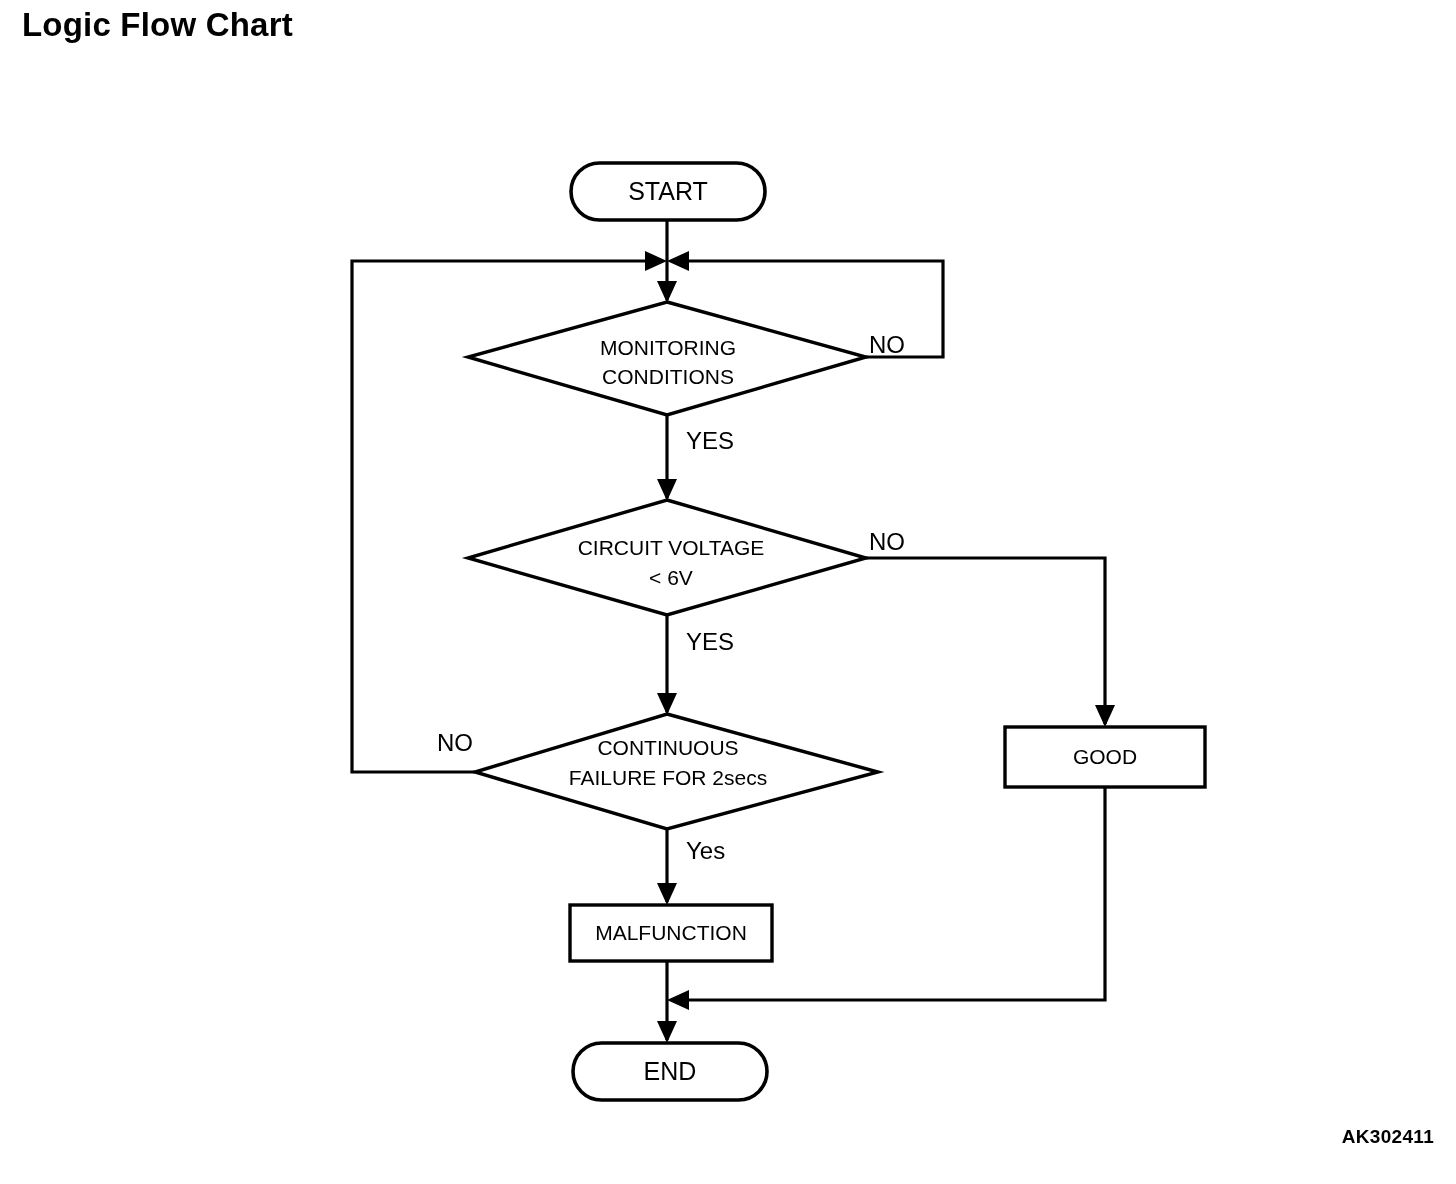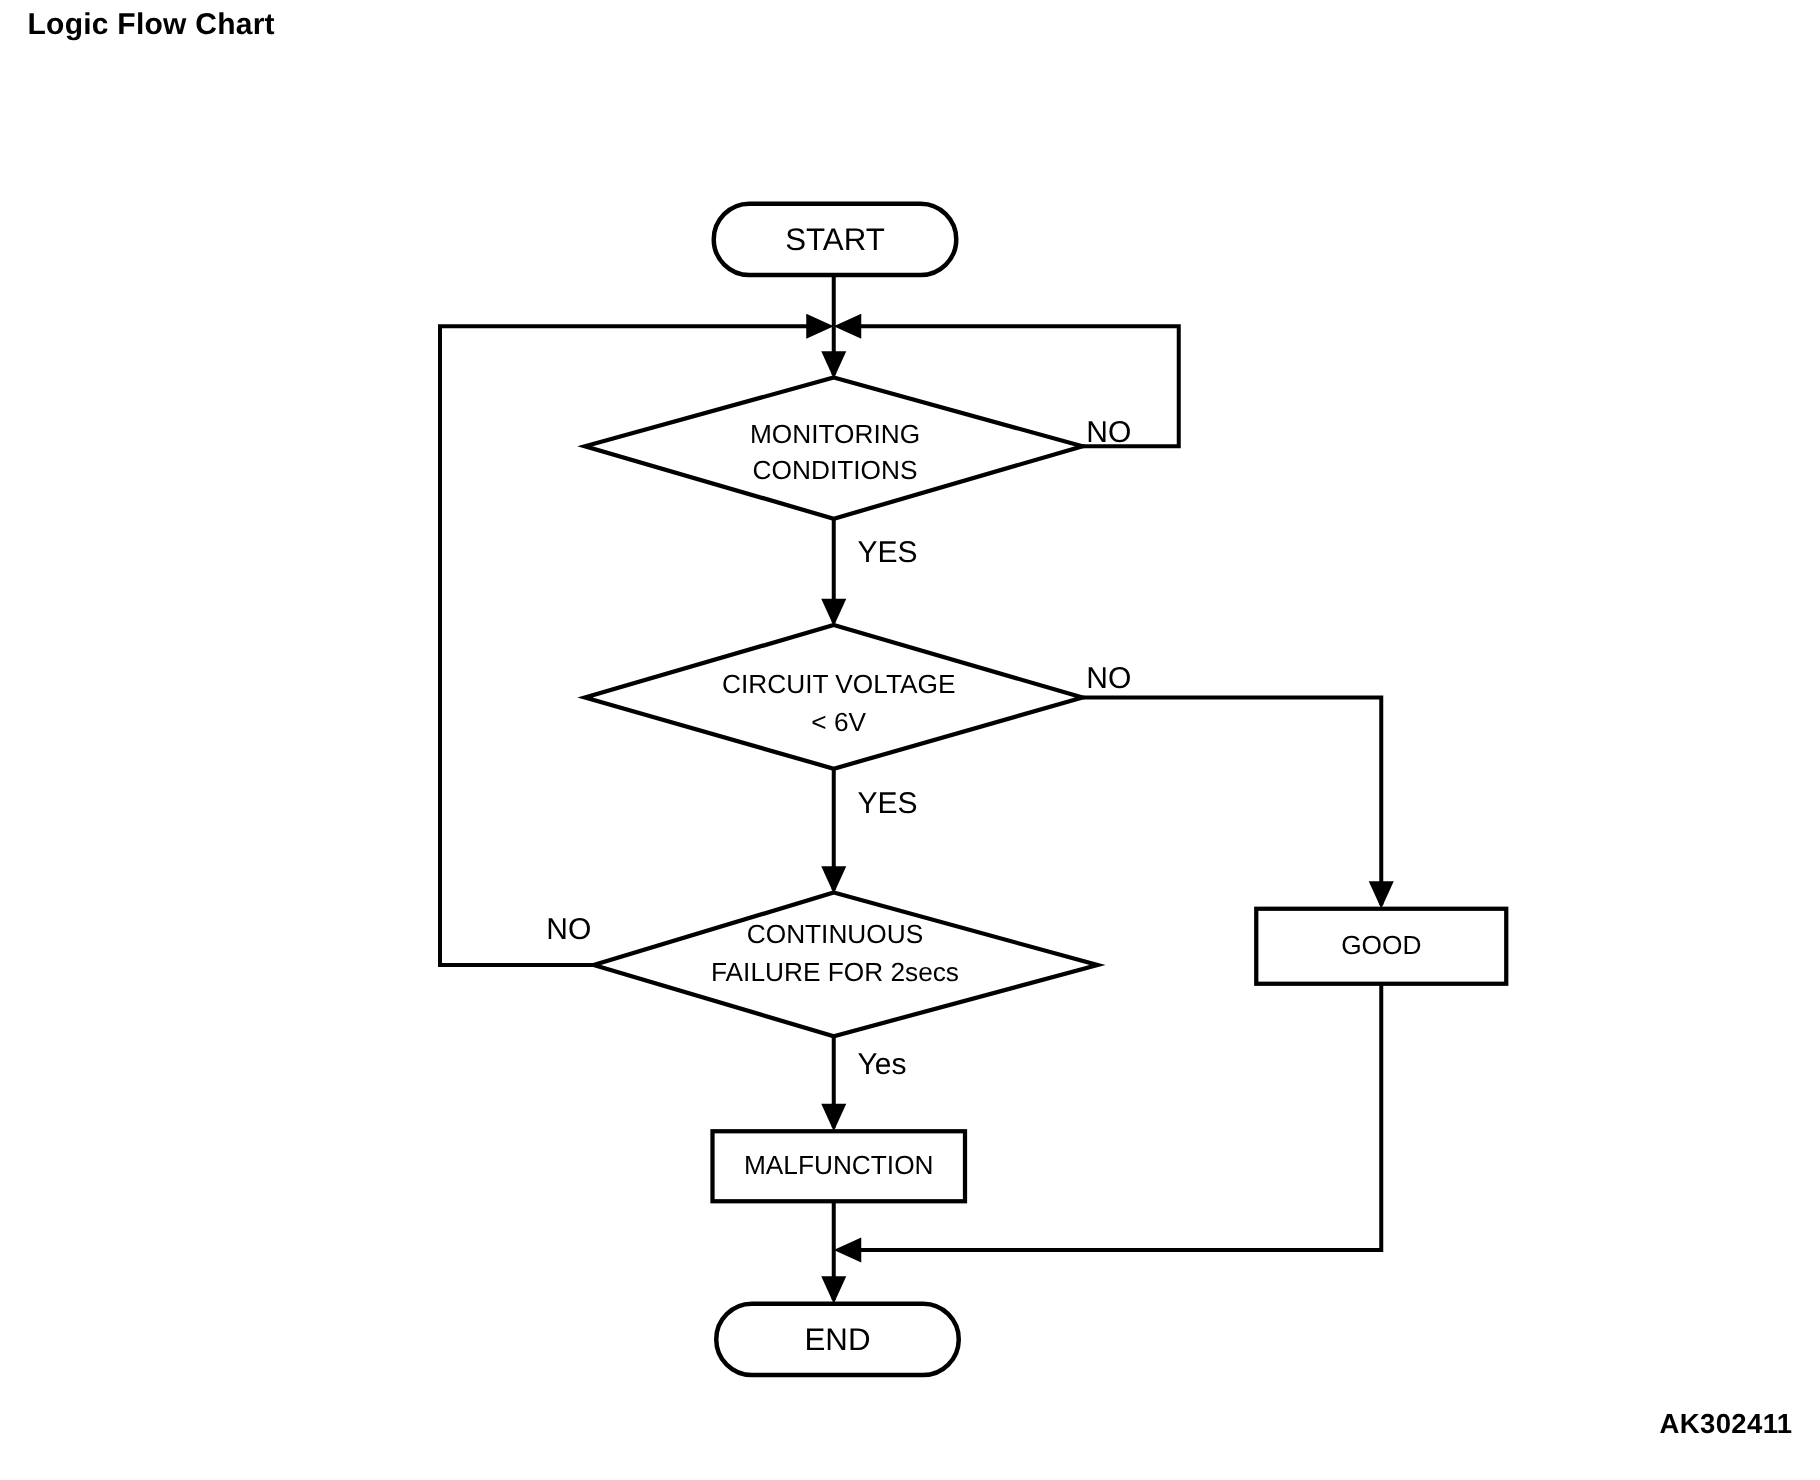--- a/index.html
+++ b/index.html
@@ -18,31 +18,31 @@
   #page {
     position: relative;
     width: 1456px;
     height: 1184px;
     background: #ffffff;
   }
   #page-title {
     position: absolute;
     left: 22px;
     top: 6px;
-    font-size: 24px;
+    font-size: 33px;
     font-weight: bold;
     letter-spacing: 0.2px;
     color: #000000;
     white-space: nowrap;
   }
   #ref-code {
     position: absolute;
     right: 22px;
     top: 1126px;
-    font-size: 22px;
+    font-size: 19px;
     font-weight: bold;
     letter-spacing: 0.3px;
     color: #000000;
     white-space: nowrap;
   }
   #flow-svg {
     position: absolute;
     left: 0;
     top: 0;
   }

